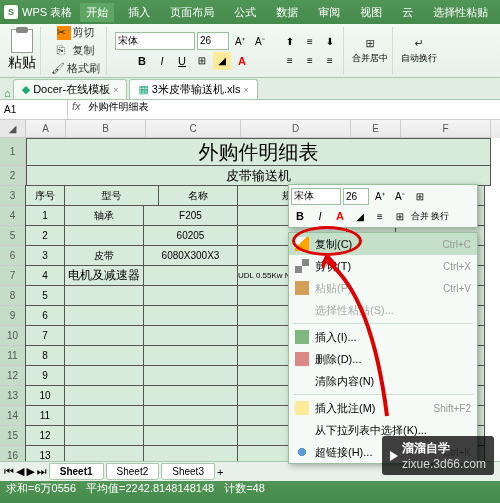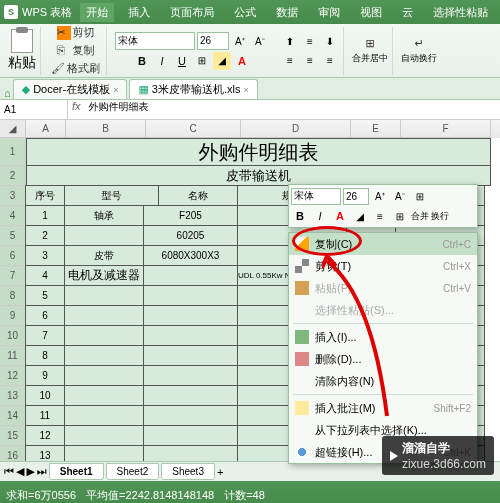--- a/index.html
+++ b/index.html
@@ -40,21 +40,21 @@
 .cell{border-right:1px solid #d0d0d0;border-bottom:1px solid #d0d0d0;text-align:center;font-size:10px;line-height:19px;overflow:hidden;white-space:nowrap}
 .row.sel .cell{background:#d8ead9}
 .row.sel .rh{background:#c5dcc7}
 .ca{width:40px}.cb{width:80px}.cc{width:95px}.cd{width:110px}.ce{width:50px}.cf{width:90px}
 .title-cell{width:465px;font-size:20px;font-family:KaiTi,serif;line-height:27px;border:1px solid #555!important}
 .sub-cell{width:465px;font-size:13px;border:1px solid #555!important;border-top:none!important}
 .bordered .cell{border:1px solid #555;margin:-1px 0 0 -1px}
 .sheettabs{position:absolute;bottom:22px;left:0;right:0;height:20px;background:#e8f1e9;border-top:1px solid #aac8ae;display:flex;align-items:center;padding:0 4px;gap:2px}
 .stab{padding:2px 10px;background:#fff;border:1px solid #aac8ae;font-size:10px;border-radius:0 0 3px 3px}
 .stab.active{background:#fff;font-weight:bold}
-.statusbar{position:absolute;bottom:0;left:0;right:0;height:22px;background:linear-gradient(#519656,#468a4c);color:#fff;display:flex;align-items:flex-end;padding:0 6px;font-size:10px;gap:10px}
+.statusbar{position:absolute;bottom:0;left:0;right:0;height:22px;background:linear-gradient(#519656,#468a4c);color:#fff;display:flex;align-items:flex-start;padding:0 6px;font-size:10px;gap:10px}
 .ctxmenu{position:absolute;top:232px;left:288px;width:190px;background:#f5faf6;border:1px solid #9cbf9f;box-shadow:2px 2px 6px rgba(0,0,0,0.3);z-index:20}
 .ctxitem{height:22px;display:flex;align-items:center;padding:0 6px;font-size:11px;gap:12px;justify-content:space-between}
 .ctxitem.hl{background:#c5e0c8}
 .ctxitem .ileft{display:flex;align-items:center;gap:6px}
 .ctxitem .short{color:#999;font-size:10px}
 .ctxicon{width:14px;height:14px;display:inline-block}
 .ctxsep{height:1px;background:#cde0cf;margin:2px 4px}
 .minibar{position:absolute;top:184px;left:288px;width:190px;height:44px;background:#f5faf6;border:1px solid #9cbf9f;box-shadow:2px 2px 6px rgba(0,0,0,0.3);z-index:20;display:flex;flex-direction:column;padding:2px;gap:2px}
 .mrow{display:flex;gap:2px;align-items:center}
 .mrow .fsel{height:17px}

